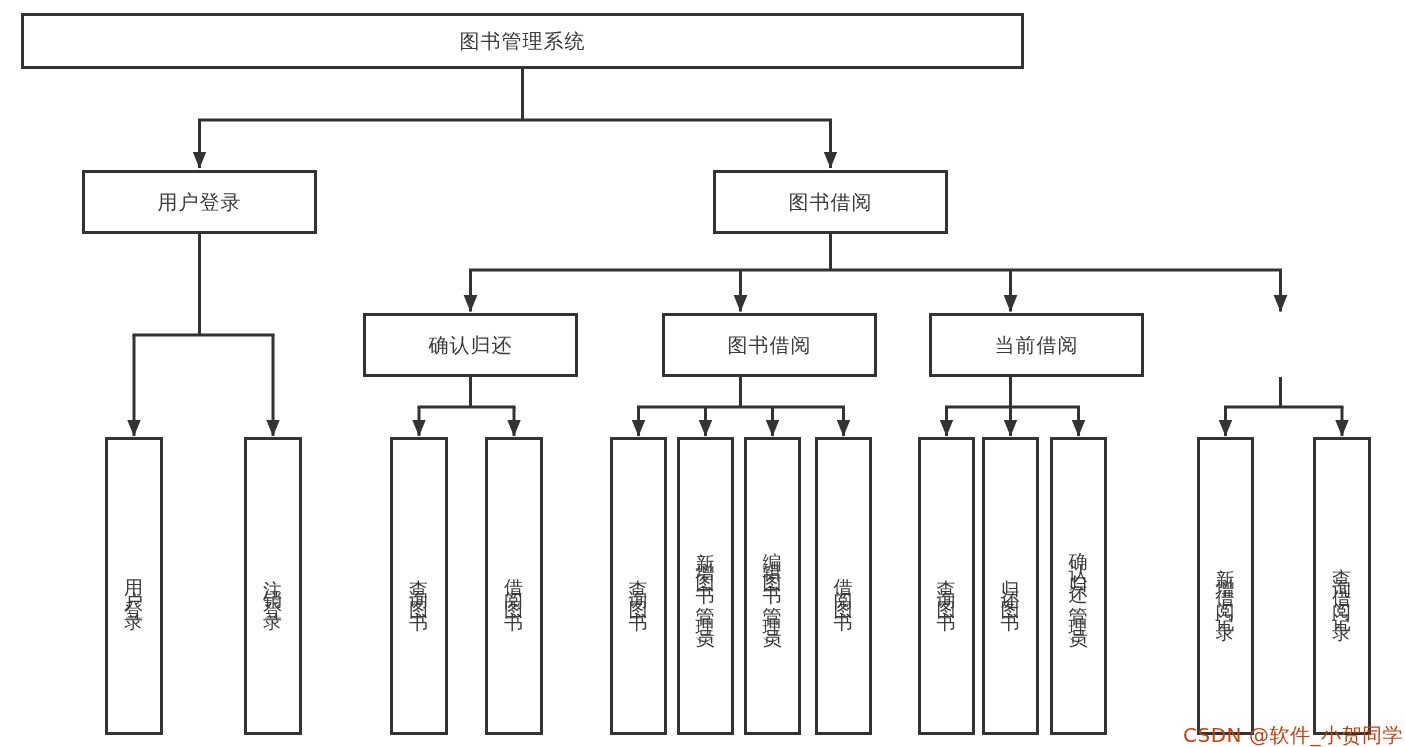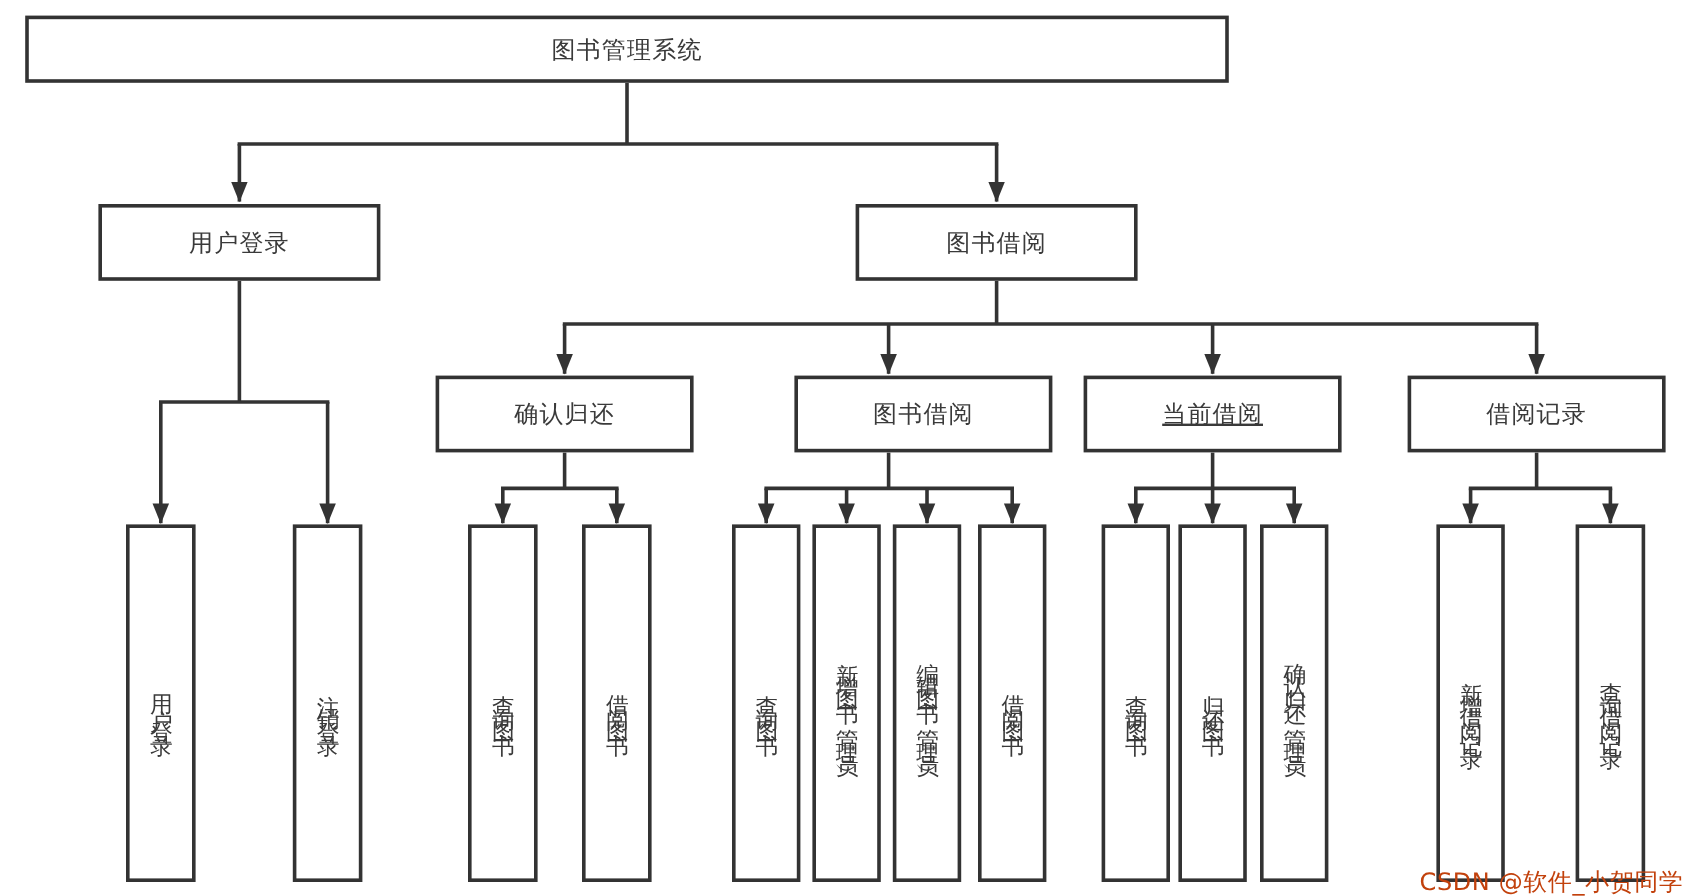--- a/index.html
+++ b/index.html
@@ -79,22 +79,21 @@
     </g>
   </svg>
 
   <div class="box hbox" style="left:21px; top:13px; width:1003px; height:56px;">图书管理系统</div>
 
   <div class="box hbox" style="left:82px; top:170px; width:235px; height:64px;">用户登录</div>
   <div class="box hbox" style="left:713px; top:170px; width:235px; height:64px;">图书借阅</div>
 
   <div class="box hbox" style="left:363px; top:313px; width:215px; height:64px;">确认归还</div>
   <div class="box hbox" style="left:662px; top:313px; width:215px; height:64px;">图书借阅</div>
-  <div class="box hbox" style="left:903px; top:313px; width:215px; height:64px;text-decoration:underline;">当前借阅</div>
-  <div class="box hbox" style="left:1173px; top:313px; width:215px; height:64px;">借阅记录</div>
+  <div class="box hbox" style="left:929px; top:313px; width:215px; height:64px;">当前借阅</div>
 
   <div class="box vbox" style="left:105px; top:437px; width:58px; height:298px;">
     <span>用户登录</span>
   </div>
   <div class="box vbox" style="left:244px; top:437px; width:58px; height:298px;">
     <span>注销登录</span>
   </div>
 
   <div class="box vbox" style="left:390px; top:437px; width:58px; height:298px;">
     <span>查询图书</span>

